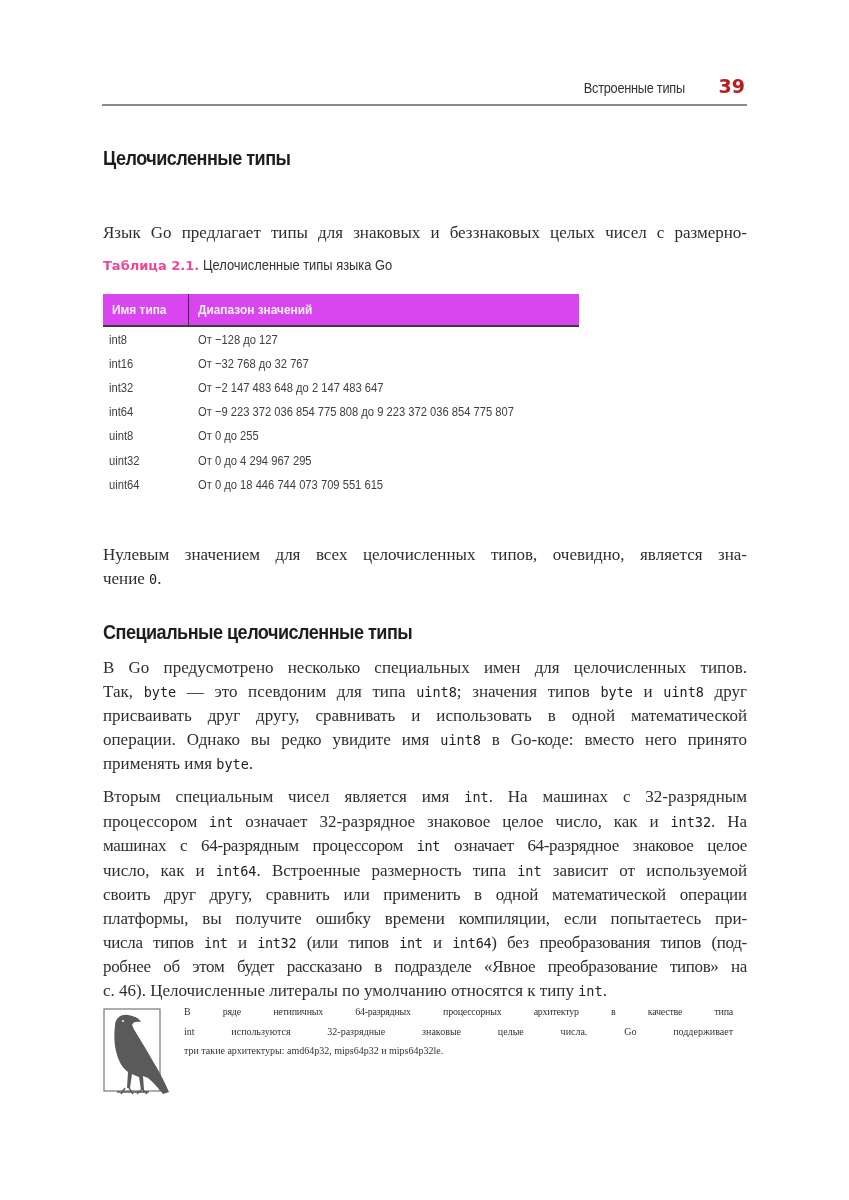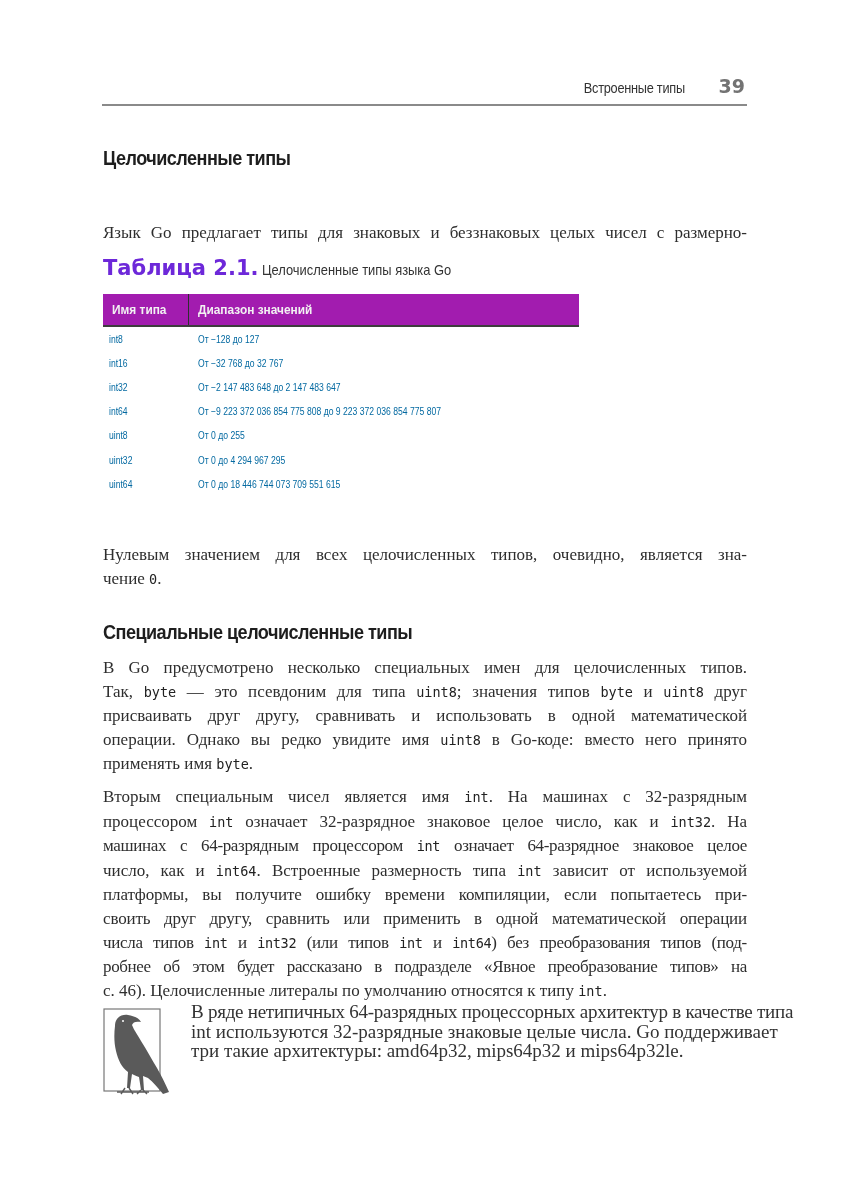--- a/index.html
+++ b/index.html
@@ -1,45 +1,45 @@
 <!DOCTYPE html>
 <html><head>
 <meta charset="utf-8">
 <style>
   html, body { margin: 0; padding: 0; background: #ffffff; }
   body { width: 849px; height: 1200px; position: relative; overflow: hidden; color: #2a2a2a; }
   .page { position: absolute; left: 0; top: 0; width: 842px; height: 1200px; }
 
   .running-head { position: absolute; left: 103px; top: 74px; width: 644px; height: 30px; }
   .running-title { position: absolute; right: 62px; top: 6px; font-family: "Liberation Sans", sans-serif; font-size: 14.5px; color: #333; letter-spacing: -0.3px; transform: scaleX(0.88); transform-origin: right center; }
-  .page-number { position: absolute; right: 2px; top: 1px; font-family: "DejaVu Sans", sans-serif; font-weight: bold; font-size: 19px; color: #737373; }
+  .page-number { position: absolute; right: 2px; top: 1px; font-family: "DejaVu Sans", sans-serif; font-weight: bold; font-size: 19px; color: #b91c1c; }
   .head-rule { position: absolute; left: 102px; top: 104px; width: 645px; height: 2px; background: #8a8a8a; }
 
   .h2 { position: absolute; left: 103px; font-family: "Liberation Sans", sans-serif; font-weight: bold; font-size: 21px; color: #1e1e1e; letter-spacing: -0.6px; transform: scaleX(0.86); transform-origin: left center; white-space: nowrap; }
 
   .para { position: absolute; left: 103px; width: 644px; font-family: "Liberation Serif", serif; font-size: 17px; line-height: 23.6px; color: #2e2e2e; text-align: justify; }
   .para .line { display: block; white-space: nowrap; text-align: justify; text-align-last: justify; }
   .para .line.last { text-align-last: left; }
   code { font-family: "DejaVu Sans Mono", monospace; font-size: 13.5px; color: #222; }
 
   .table-caption { position: absolute; left: 103px; top: 256px; white-space: nowrap; }
-  .cap-label { font-family: "DejaVu Sans", sans-serif; font-weight: bold; font-size: 21px; color: #6d28d9; }
+  .cap-label { font-family: "DejaVu Sans", sans-serif; font-weight: bold; font-size: 13px; color: #ec4899; }
   .cap-text { display: inline-block; font-family: "Liberation Sans", sans-serif; font-size: 15px; color: #333; transform: scaleX(0.86); transform-origin: left center; }
 
   .int-table { position: absolute; left: 103px; top: 294px; width: 476px; border-collapse: collapse; font-family: "Liberation Sans", sans-serif; }
-  .int-table thead th { background: #a21caf; color: #f2f2f2; font-weight: bold; font-size: 13.5px; text-align: left; height: 31px; padding: 0 0 0 9px; border-bottom: 2px solid #3d3d3d; }
+  .int-table thead th { background: #d946ef; color: #f2f2f2; font-weight: bold; font-size: 13.5px; text-align: left; height: 31px; padding: 0 0 0 9px; border-bottom: 2px solid #3d3d3d; }
   .int-table thead th:first-child { width: 76px; border-right: 1px solid #2e2e2e; }
   .int-table thead th span { display: inline-block; transform: scaleX(0.88); transform-origin: left center; }
-  .int-table tbody td { font-size: 10px; color: #0369a1; height: 24.2px; padding: 0 0 0 6px; }
+  .int-table tbody td { font-size: 13px; color: #404040; height: 24.2px; padding: 0 0 0 6px; }
   .int-table tbody td:last-child { padding-left: 9px; }
   .int-table tbody td span { display: inline-block; transform: scaleX(0.86); transform-origin: left center; white-space: nowrap; }
 
   .note { position: absolute; left: 103px; top: 1002px; width: 644px; height: 92px; }
   .note-icon { position: absolute; left: 0; top: 6px; width: 70px; height: 90px; }
-  .note-text { position: absolute; left: 88px; top: 0; width: 549px; font-family: "Liberation Serif", serif; font-size: 19px; line-height: 19.5px; color: #333; }
+  .note-text { position: absolute; left: 81px; top: 0; width: 549px; font-family: "Liberation Serif", serif; font-size: 10px; line-height: 19.5px; color: #333; }
   .note-text .line { display: block; white-space: nowrap; text-align: justify; text-align-last: justify; }
   .note-text .line.last { text-align-last: left; }
 </style>
 </head>
 <body>
 
 <div class="page">
 
   <div class="running-head">
     <span class="running-title">Встроенные типы</span>
@@ -109,22 +109,22 @@
     <span class="line">присваивать друг другу, сравнивать и использовать в одной математической</span>
     <span class="line"><span>операции. Однако вы редко увидите имя </span><code>uint8</code><span> в Go-коде: вместо него принято</span></span>
     <span class="line last"><span>применять имя </span><code>byte</code><span>.</span></span>
   </div>
 
   <div class="para" style="top:785px;">
     <span class="line"><span>Вторым специальным чисел является имя </span><code>int</code><span>. На машинах с 32-разрядным</span></span>
     <span class="line"><span>процессором </span><code>int</code><span> означает 32-разрядное знаковое целое число, как и </span><code>int32</code><span>. На</span></span>
     <span class="line" style="letter-spacing:-0.35px;"><span>машинах с 64-разрядным процессором </span><code>int</code><span> означает 64-разрядное знаковое целое</span></span>
     <span class="line"><span>число, как и </span><code>int64</code><span>. Встроенные размерность типа </span><code>int</code><span> зависит от используемой</span></span>
+    <span class="line" style="letter-spacing:-0.15px;">своить друг другу, сравнить или применить в одной математической операции</span>
     <span class="line" style="letter-spacing:-0.1px;">платформы, вы получите ошибку времени компиляции, если попытаетесь при-</span>
-    <span class="line" style="letter-spacing:-0.15px;">своить друг другу, сравнить или применить в одной математической операции</span>
     <span class="line" style="letter-spacing:-0.3px;"><span>числа типов </span><code>int</code><span> и </span><code>int32</code><span> (или типов </span><code>int</code><span> и </span><code>int64</code><span>) без преобразования типов (под-</span></span>
     <span class="line" style="letter-spacing:-0.35px;">робнее об этом будет рассказано в подразделе «Явное преобразование типов» на</span>
     <span class="line last"><span>с. 46). Целочисленные литералы по умолчанию относятся к типу </span><code>int</code><span>.</span></span>
   </div>
 
   <div class="note">
     <svg class="note-icon" viewBox="0 0 70 90">
       <rect x="1" y="1" width="56" height="82" fill="none" stroke="#777" stroke-width="1.2"></rect>
       <path d="M12 18 C12 10 18 6 25 7 C31 8 36 10 38 14 C33 13 30 14 29 17 C31 22 34 26 38 33 C44 42 49 52 54 60 C58 67 62 75 66 84 L60 86 C55 80 50 74 45 70 L40 68 L41 82 L38 82 L36 69 C33 68 31 67 29 66 L27 80 L24 80 L25 64 C19 60 15 52 13 43 C11 35 11 26 12 18 Z" fill="#5a5a5a"></path>
       <circle cx="20" cy="13" r="1" fill="#fff"></circle>

